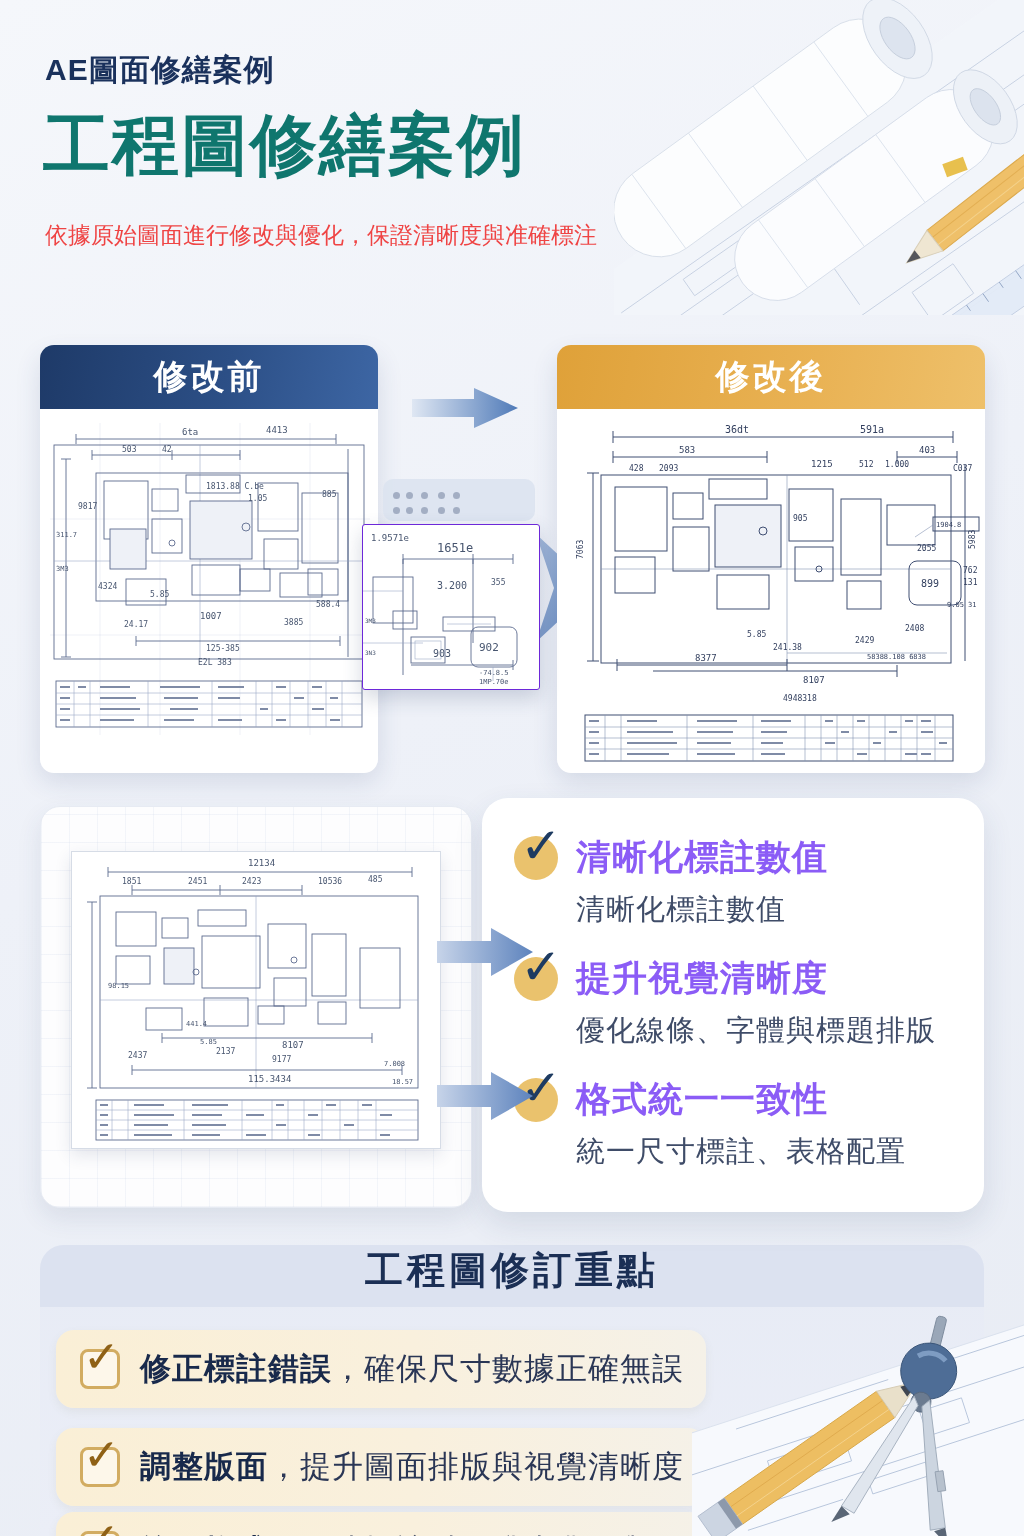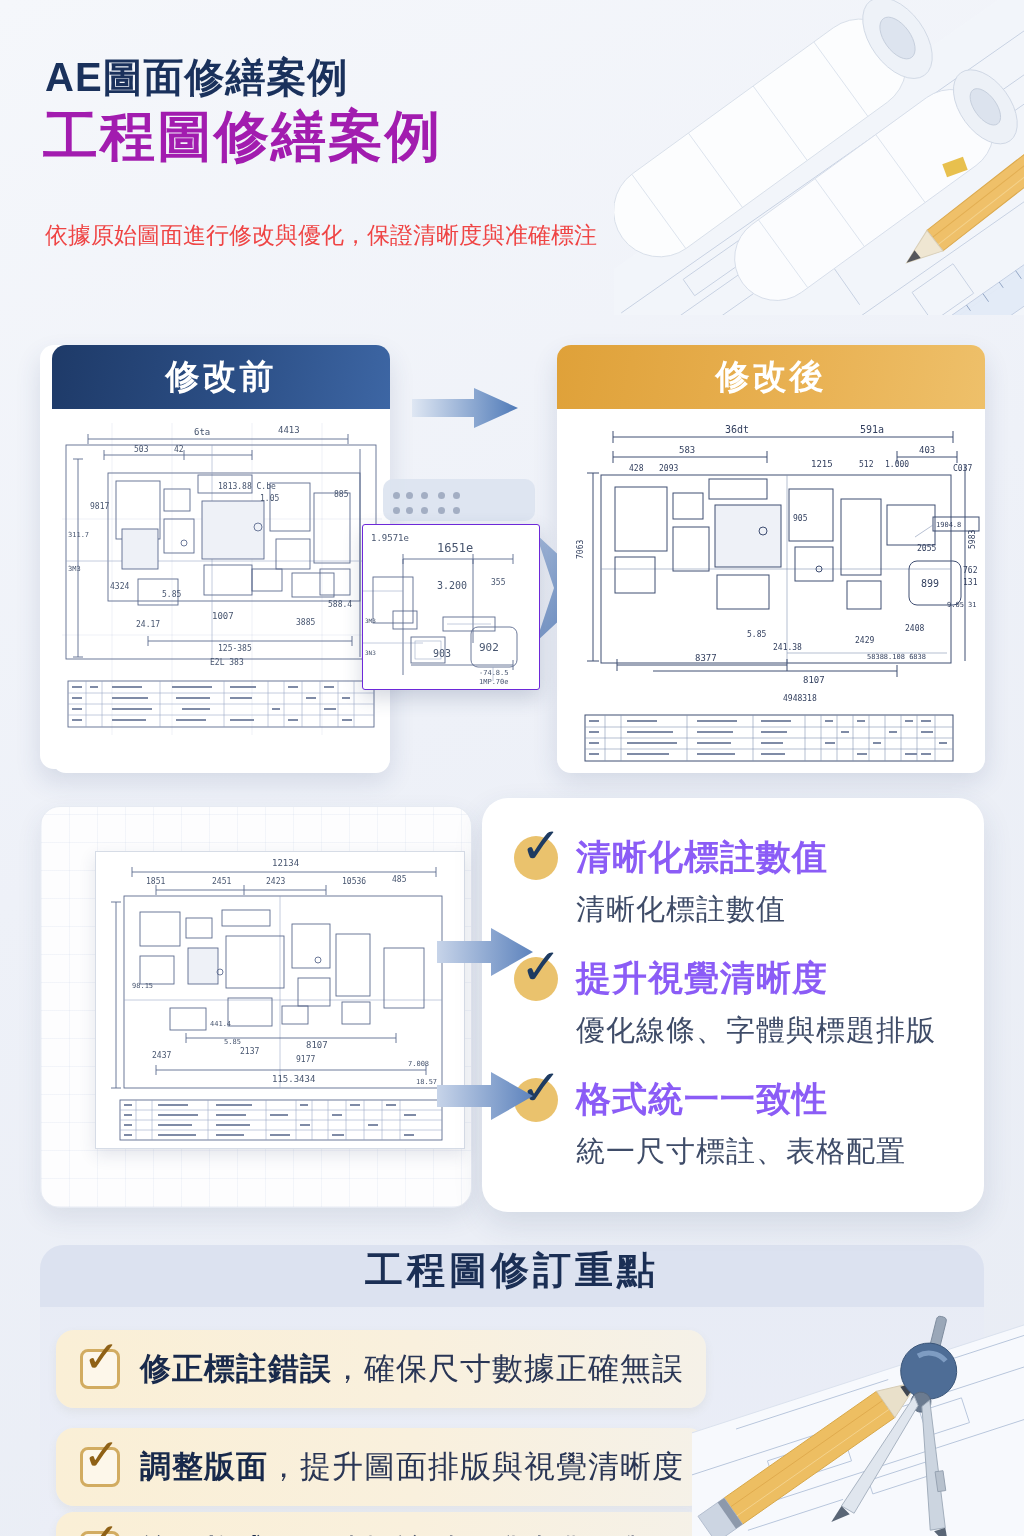--- a/index.html
+++ b/index.html
@@ -3,26 +3,26 @@
 <meta charset="utf-8">
 <style>
   html,body{margin:0;padding:0;}
   body{
     width:1024px;height:1536px;position:relative;overflow:hidden;
     font-family:"Liberation Sans","DejaVu Sans",sans-serif;
     background:linear-gradient(155deg,#f5f7fb 0%,#eef1f8 45%,#e8ecf4 100%);
   }
   .abs{position:absolute;}
   
-  .eyebrow{left:45px;top:50px;font-size:40px;font-weight:700;color:#1a315c;letter-spacing:1px;}
-  .big-title{left:43px;top:100px;font-size:55px;font-weight:900;color:#a21caf;letter-spacing:2px;text-align:right;}
+  .eyebrow{left:45px;top:50px;font-size:30px;font-weight:700;color:#1a315c;letter-spacing:1px;}
+  .big-title{left:43px;top:100px;font-size:67px;font-weight:900;color:#0f766e;letter-spacing:2px;text-align:right;}
   .subtitle{left:45px;top:220px;font-size:23px;font-weight:400;color:#ef4444;}
   
   .card{border-radius:14px;box-shadow:0 12px 26px rgba(45,65,110,.14);background:#fff;}
-  .card-before{left:40px;top:345px;width:338px;height:424px;padding-left:12px;}
+  .card-before{left:40px;top:345px;width:338px;height:424px;}
   .card-after{left:557px;top:345px;width:428px;height:424px;z-index:4;}
   .card-head{height:64px;border-radius:14px 14px 0 0;display:flex;align-items:center;justify-content:center;
     color:#fff;font-size:34px;font-weight:700;letter-spacing:3px;}
   .head-blue{background:linear-gradient(100deg,#1e3a68 0%,#2c4f86 55%,#3d66a4 100%);}
   .head-gold{background:linear-gradient(100deg,#dfa139 0%,#e9b254 60%,#eec06a 100%);}
   .card-body{background:#fff;border-radius:0 0 14px 14px;overflow:hidden;}
   
   .dots-panel{left:383px;top:479px;width:152px;height:42px;border-radius:10px;background:rgba(219,227,240,.9);z-index:2;}
   .dot{position:absolute;width:7px;height:7px;border-radius:50%;background:#93a0b8;opacity:.8;}
   
@@ -32,21 +32,21 @@
   .arrow1{left:412px;top:386px;z-index:3;}
   .chevron{left:534px;top:532px;z-index:3;}
   .arrowA{left:437px;top:924px;z-index:6;}
   .arrowB{left:437px;top:1068px;z-index:6;}
   
   .sketch-card{left:40px;top:806px;width:430px;height:400px;background:
       repeating-linear-gradient(90deg,rgba(178,194,221,.14) 0 1px,transparent 1px 28px),
       repeating-linear-gradient(0deg,rgba(178,194,221,.14) 0 1px,transparent 1px 28px),#fdfdfe;
     border:1px solid #e7ebf3;border-radius:20px;box-shadow:0 10px 24px rgba(45,65,110,.10);}
   .sketch-page{position:absolute;left:30px;top:44px;width:368px;height:296px;background:#fff;
-    border:1px solid #d6dce6;box-shadow:0 6px 16px rgba(40,60,100,.12);margin-left:24px;}
+    border:1px solid #d6dce6;box-shadow:0 6px 16px rgba(40,60,100,.12);}
   .feature-panel{left:482px;top:798px;width:502px;height:414px;background:#fff;border-radius:26px;
     box-shadow:0 12px 30px rgba(45,65,110,.12);padding:0;z-index:5;}
   .feature-rows{position:absolute;left:32px;top:36px;right:20px;}
   .feature-row{display:flex;margin-bottom:25px;}
   .badge{position:relative;width:44px;height:44px;border-radius:50%;background:#eac26d;flex:0 0 44px;margin-top:2px;}
   .badge-check{position:absolute;top:-15px;left:6px;font-size:50px;font-weight:900;color:#1e3b61;line-height:1;}
   .feature-text{margin-left:18px;}
   .feature-title{font-size:35px;font-weight:800;color:#8b5cf6;letter-spacing:1px;}
   .feature-desc{font-size:29px;font-weight:400;color:#3f4c68;margin-top:9px;letter-spacing:1px;}
   

